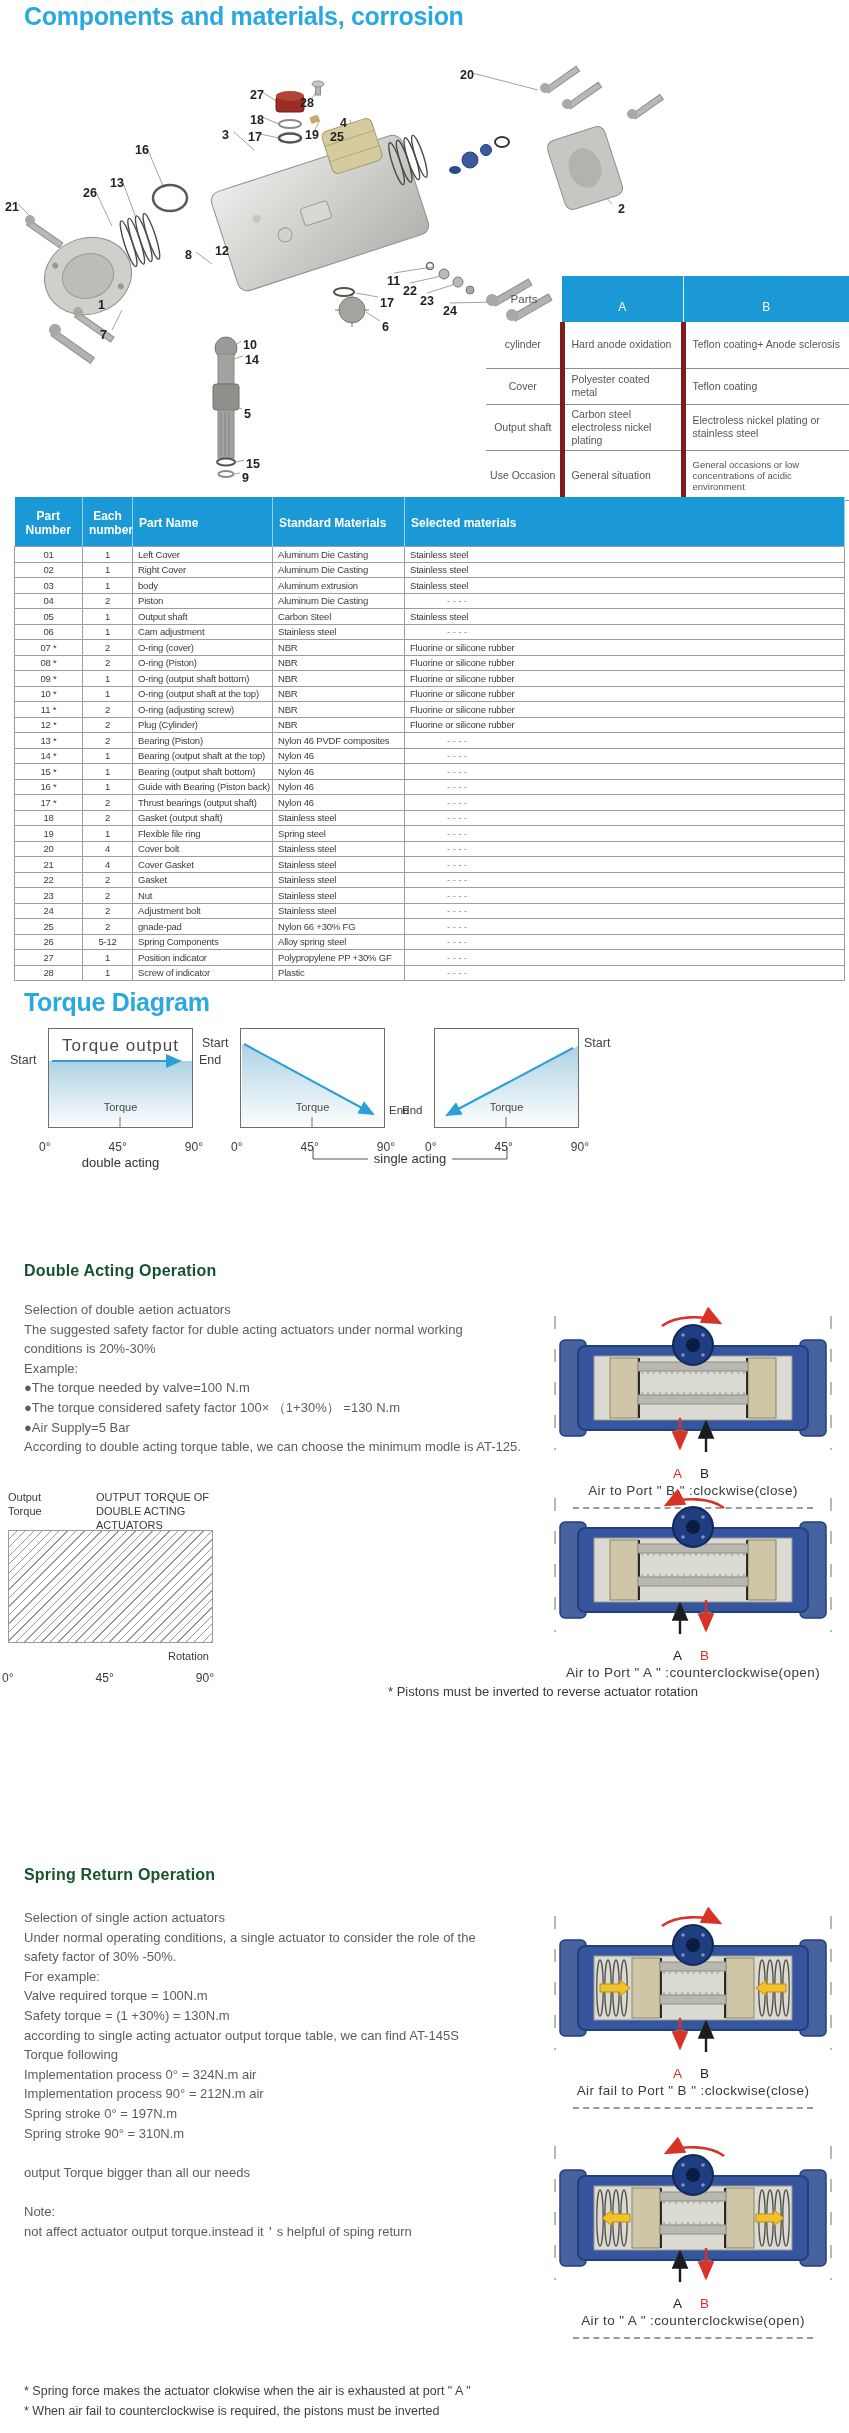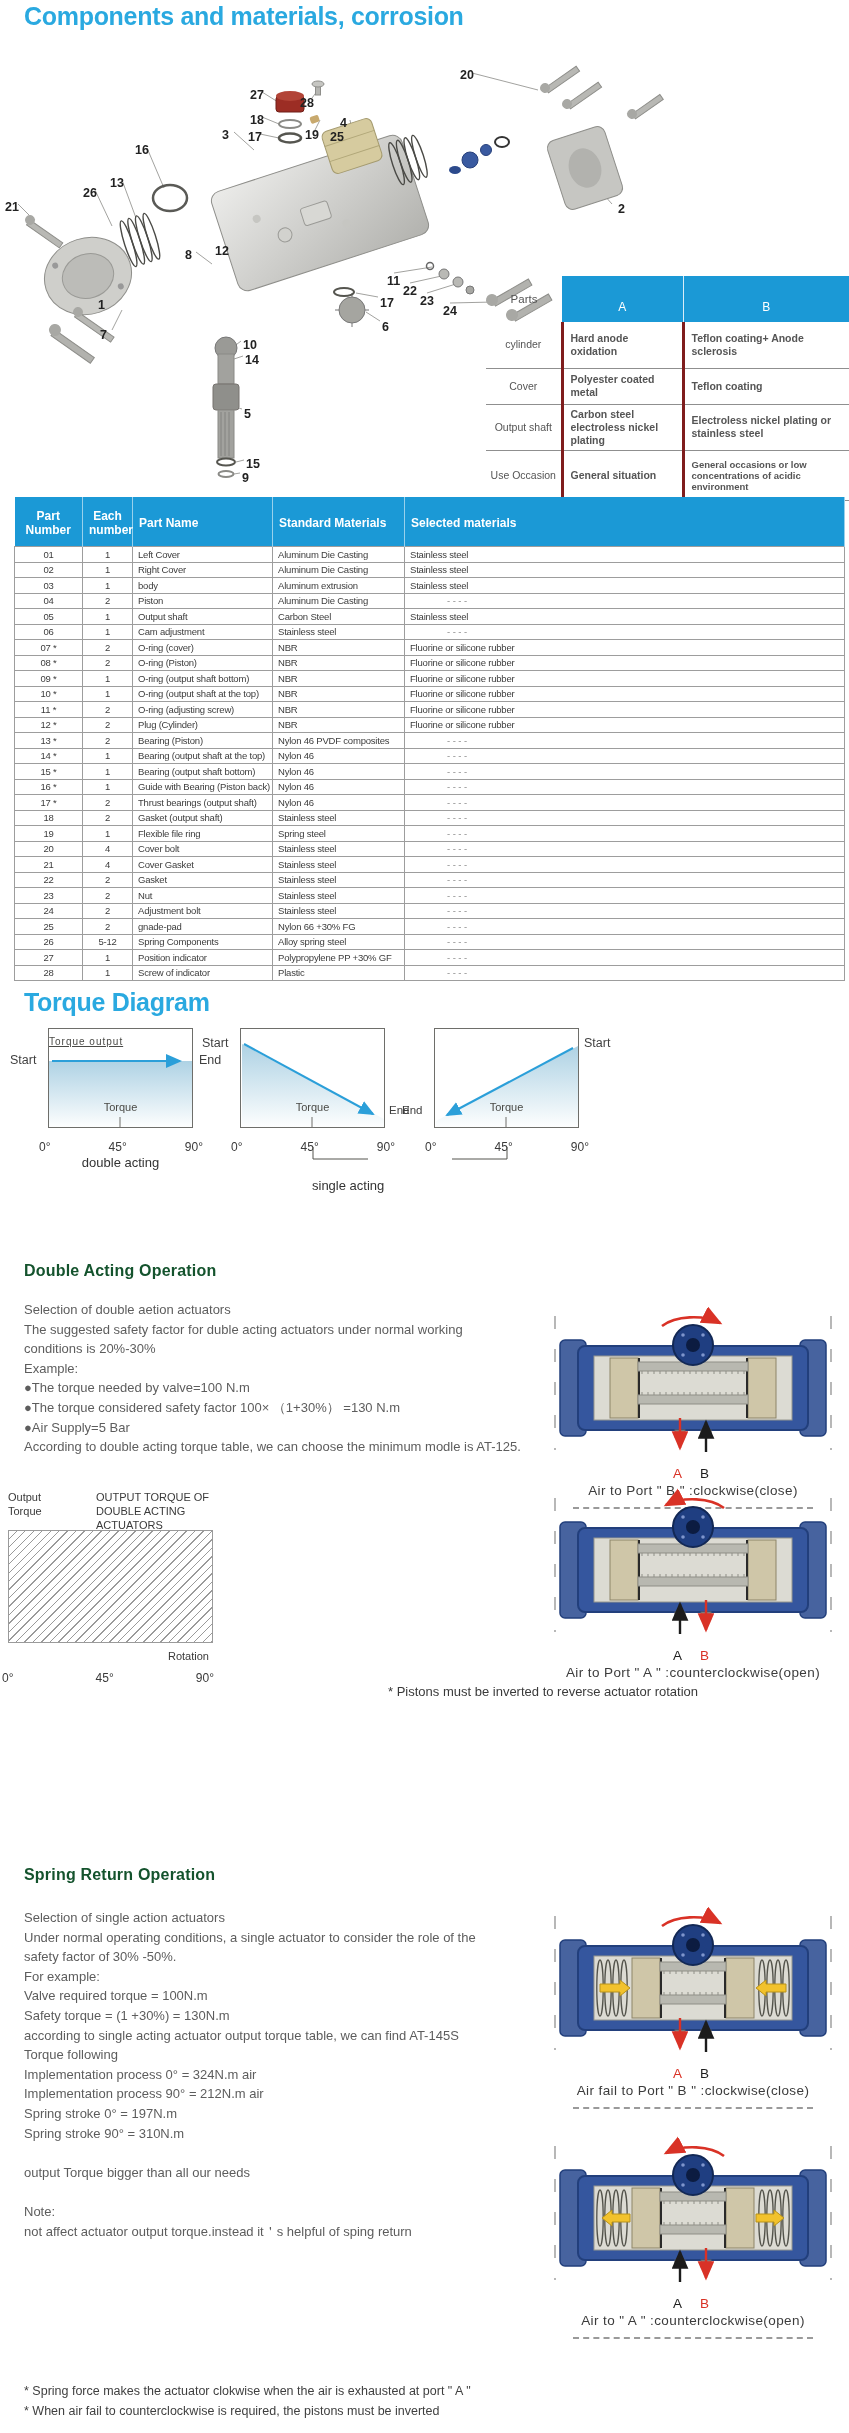--- a/index.html
+++ b/index.html
@@ -14,37 +14,37 @@
   .callout{position:absolute;font-size:12.5px;font-weight:bold;color:#222;}
 
   
   .pab{position:absolute;left:486px;top:276px;border-collapse:collapse;width:363px;table-layout:fixed;}
   .pab .hd{background:#1b99d6;color:#fff;vertical-align:bottom;text-align:center;
            font-size:12px;font-weight:normal;padding:0 0 8px 0;height:38px;}
   .pab .hdB{border-left:1px solid #d9edf8;}
   .pab .corner{font-weight:normal;color:#555;font-size:11.5px;text-align:center;vertical-align:middle;}
   .pab td{border-bottom:1px solid #8f8f8f;padding:3px 7px;color:#555;font-size:10.5px;line-height:13px;vertical-align:middle;}
   .pab td.lab{text-align:center;padding:3px 2px;}
-  .pab td.cb{border-left:3px solid #7f1d1d;font-weight:bold;}
+  .pab td.cb{border-left:5px solid #7f1d1d;}
   .pab td.small{font-size:9.5px;line-height:11px;}
 
   
   .mat{position:absolute;left:14px;top:497px;border-collapse:collapse;width:831px;table-layout:fixed;}
   .mat th{background:#1b99d6;color:#fff;font-size:12px;font-weight:bold;text-align:left;
           padding:12px 6px 9px 6px;border-right:1px solid rgba(255,255,255,0.55);}
   .mat th.c{text-align:center;}
   .mat td{border:1px solid #9d9d9d;font-size:9.5px;color:#3c3c3c;padding:1px 5px;height:12.5px;
           line-height:11px;white-space:nowrap;overflow:hidden;letter-spacing:-0.2px;}
   .mat td.c{text-align:center;}
   .mat td.dash{color:#8a8a8a;letter-spacing:2.5px;padding-left:42px;}
 
   
   .tq{position:absolute;top:1028px;width:145px;height:100px;}
   .tq-box{position:absolute;left:0;top:0;width:145px;height:100px;border:1px solid #6e6e6a;box-sizing:border-box;}
-  .tq-tl{position:absolute;left:0;right:0;top:7px;text-align:left;font-size:10px;color:#4a4a46;letter-spacing:1px;text-decoration:underline;}
+  .tq-tl{position:absolute;left:0;right:0;top:7px;text-align:center;font-size:17px;color:#4a4a46;letter-spacing:1px;}
   .tq-bl{position:absolute;left:0;right:0;top:72px;text-align:center;font-size:11px;color:#4a4a46;}
   .tq-side{position:absolute;font-size:12.5px;color:#3f3f3f;white-space:nowrap;}
   .tq-ticks{position:absolute;left:-9px;top:112px;width:164px;display:flex;justify-content:space-between;
             font-size:12px;color:#3a3a3a;}
   .tq-group{position:absolute;font-size:13px;color:#333;}
 
   
   .oc{position:absolute;left:8px;top:1490px;width:230px;}
   .oc-yl{position:absolute;left:0;top:0;font-size:11px;color:#3a3a3a;line-height:14px;}
   .oc-title{position:absolute;left:88px;top:0;font-size:11px;color:#3a3a3a;line-height:14px;}
@@ -600,21 +600,21 @@
         <span>90°</span>
     </div>
   </div>
 
   <div class="tq-group" style="left:48px;top:1155px;width:145px;text-align:center;">double acting</div>
   <div class="abs" style="left:312px;top:1146px;width:196px;height:18px;">
     <svg width="196" height="16" style="position:absolute;left:0;top:0;">
       <polyline points="1,1 1,13 56,13" fill="none" stroke="#55554f"></polyline>
       <polyline points="195,1 195,13 140,13" fill="none" stroke="#55554f"></polyline>
     </svg>
-    <div class="tq-group" style="left:0;top:5px;width:196px;text-align:left;position:absolute;margin-top:27px;">single acting</div>
+    <div class="tq-group" style="left:0;top:5px;width:196px;text-align:center;position:absolute;">single acting</div>
   </div>
 
   <div class="sec-head" style="left:24px;top:1262px;">Double Acting Operation</div>
   <div class="tlines" style="left:24px;top:1300px;">
       <div class="tline">Selection of double aetion actuators</div>
       <div class="tline">The suggested safety factor for duble acting actuators under normal working</div>
       <div class="tline">conditions is 20%-30%</div>
       <div class="tline">Example:</div>
       <div class="tline">●The torque needed by valve=100 N.m</div>
       <div class="tline">●The torque considered safety factor 100× （1+30%） =130 N.m</div>

